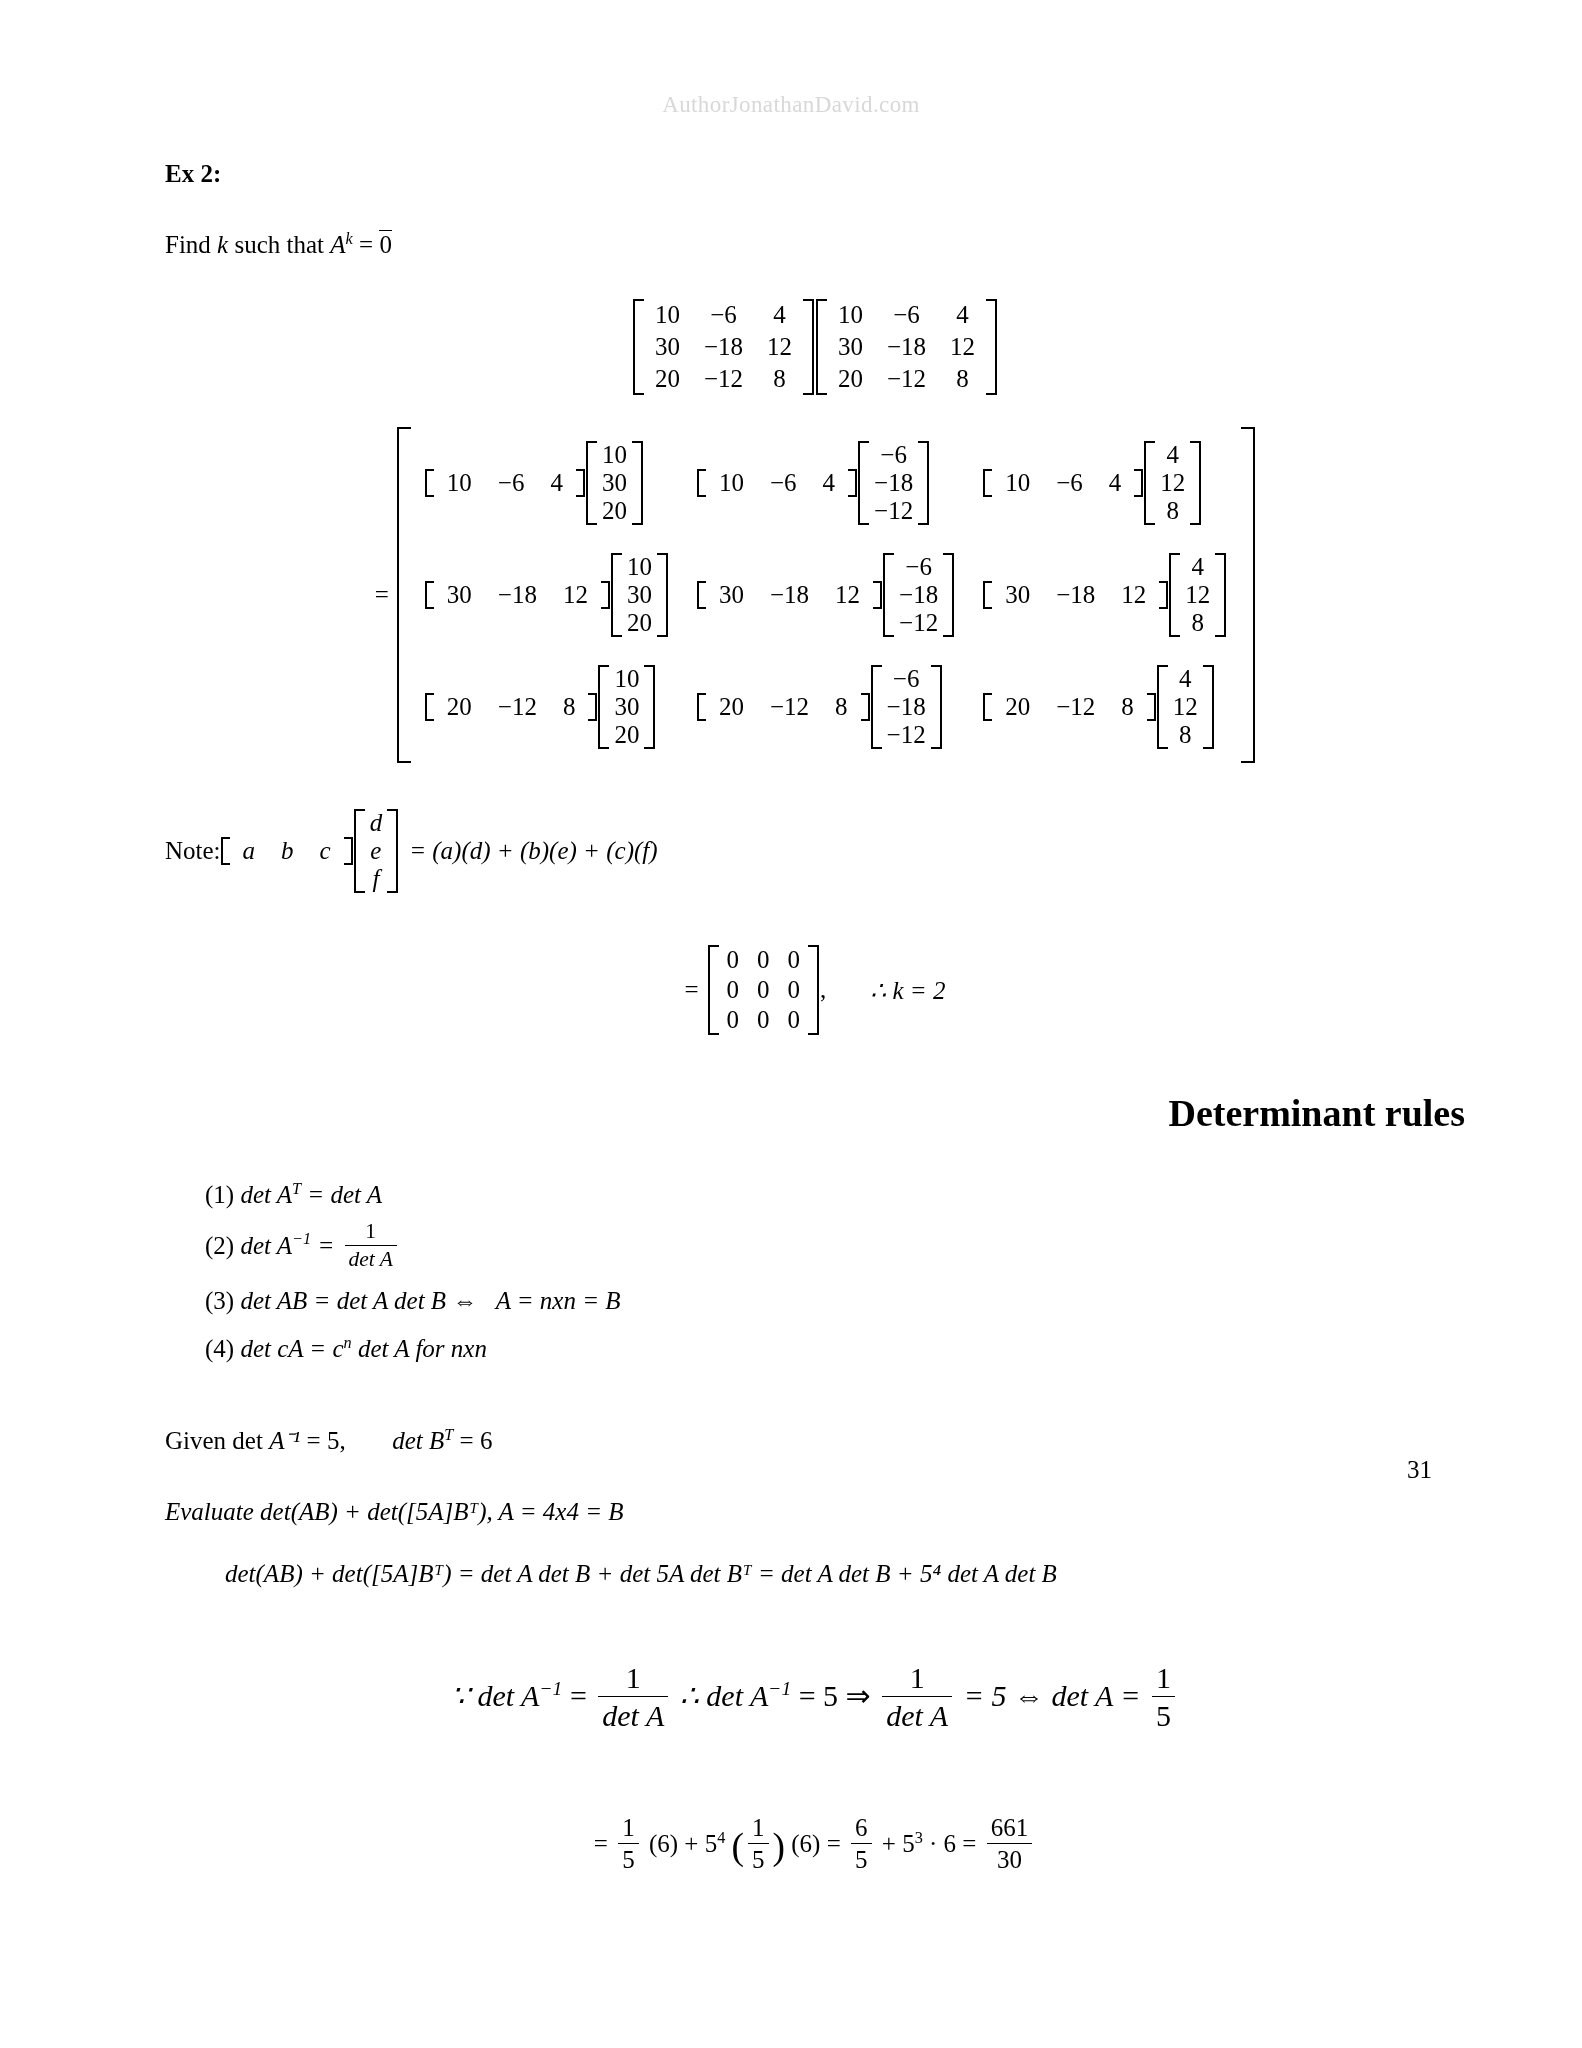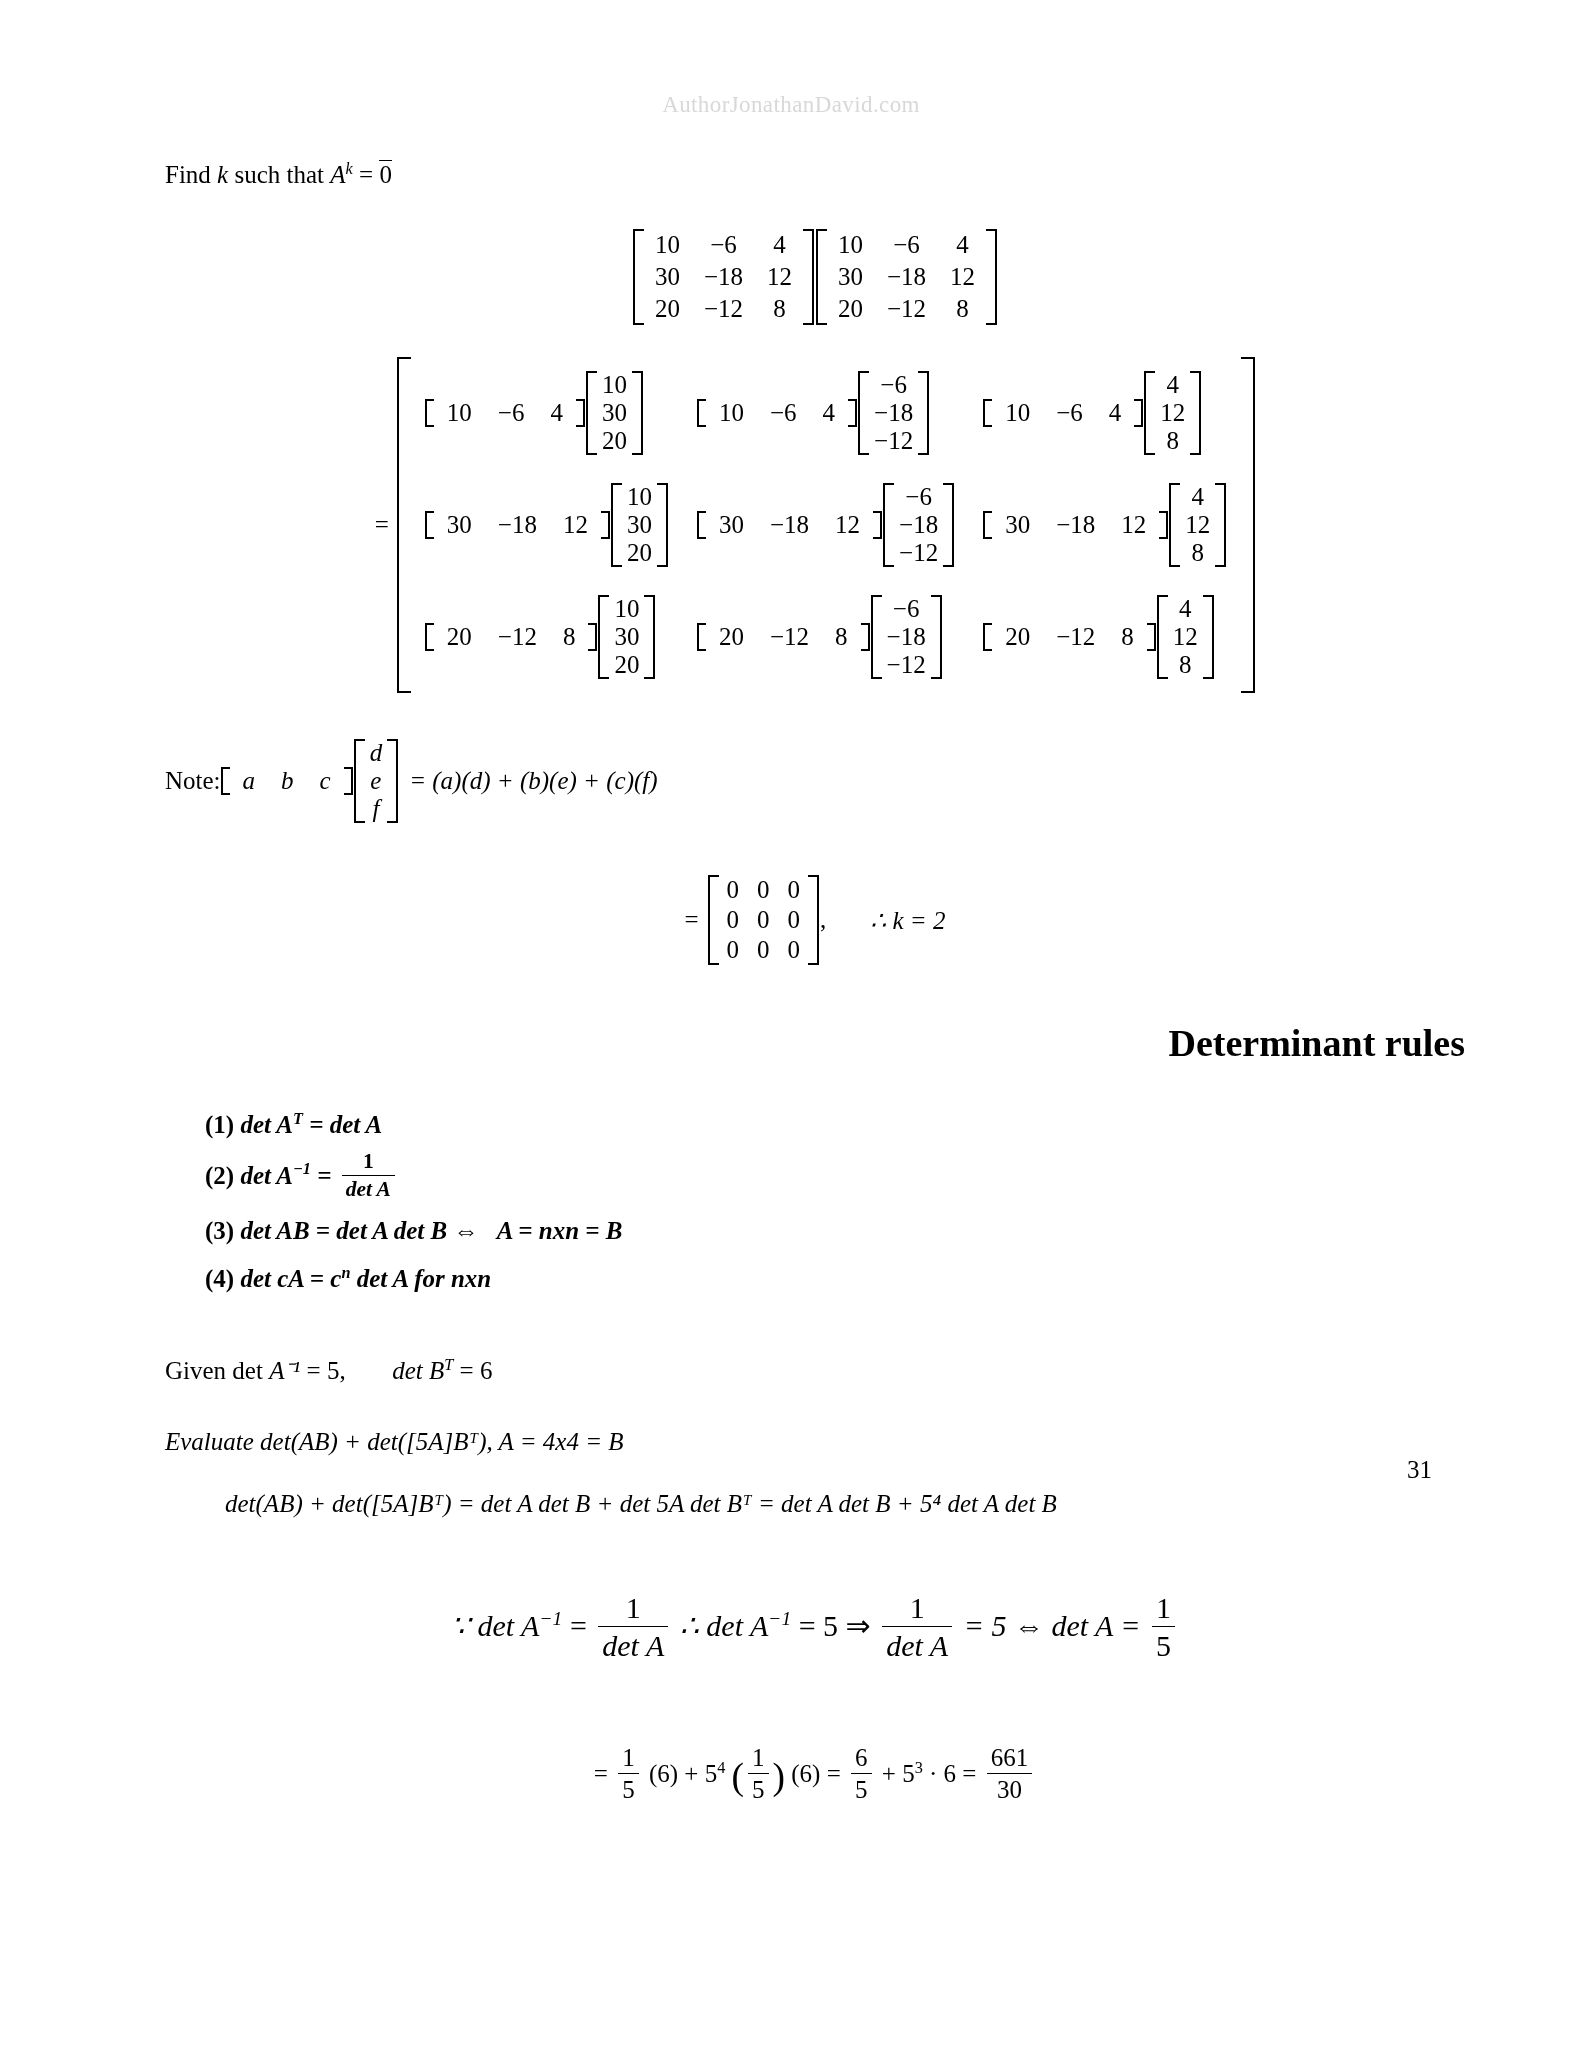--- a/index.html
+++ b/index.html
@@ -145,21 +145,21 @@
     font-size: 38px;
     font-weight: bold;
     margin: 56px 0 38px 0;
     font-family: "Liberation Serif", serif;
   }
   .rules {
     margin-left: 40px;
     font-size: 25px;
     line-height: 1.75;
   }
-  .rule { margin-bottom: 4px; font-weight: bold; }
+  .rule { margin-bottom: 4px; }
   .frac {
     display: inline-block;
     vertical-align: middle;
     text-align: center;
     font-size: 0.86em;
     margin: 0 4px;
     position: relative;
     top: -2px;
   }
   .frac .num { display: block; padding: 0 4px; border-bottom: 1.6px solid #000; line-height: 1.2; }
@@ -181,20 +181,21 @@
 </style>
 </head>
 <body>
 
 <div class="page">
 
   <div class="watermark">AuthorJonathanDavid.com</div>
 
   <div class="content">
 
+    <div class="ex-title">Ex 2:</div>
 
     <div class="line">
       <span>Find </span><span class="it">k</span><span> such that </span><span class="it">A</span><span class="sup it">k</span><span> = </span><span class="ovl">0</span>
     </div>
 
     <div class="mrow" style="margin-top:40px;">
       <span class="matrix">
         <table>
           <tbody>
               <tr>

